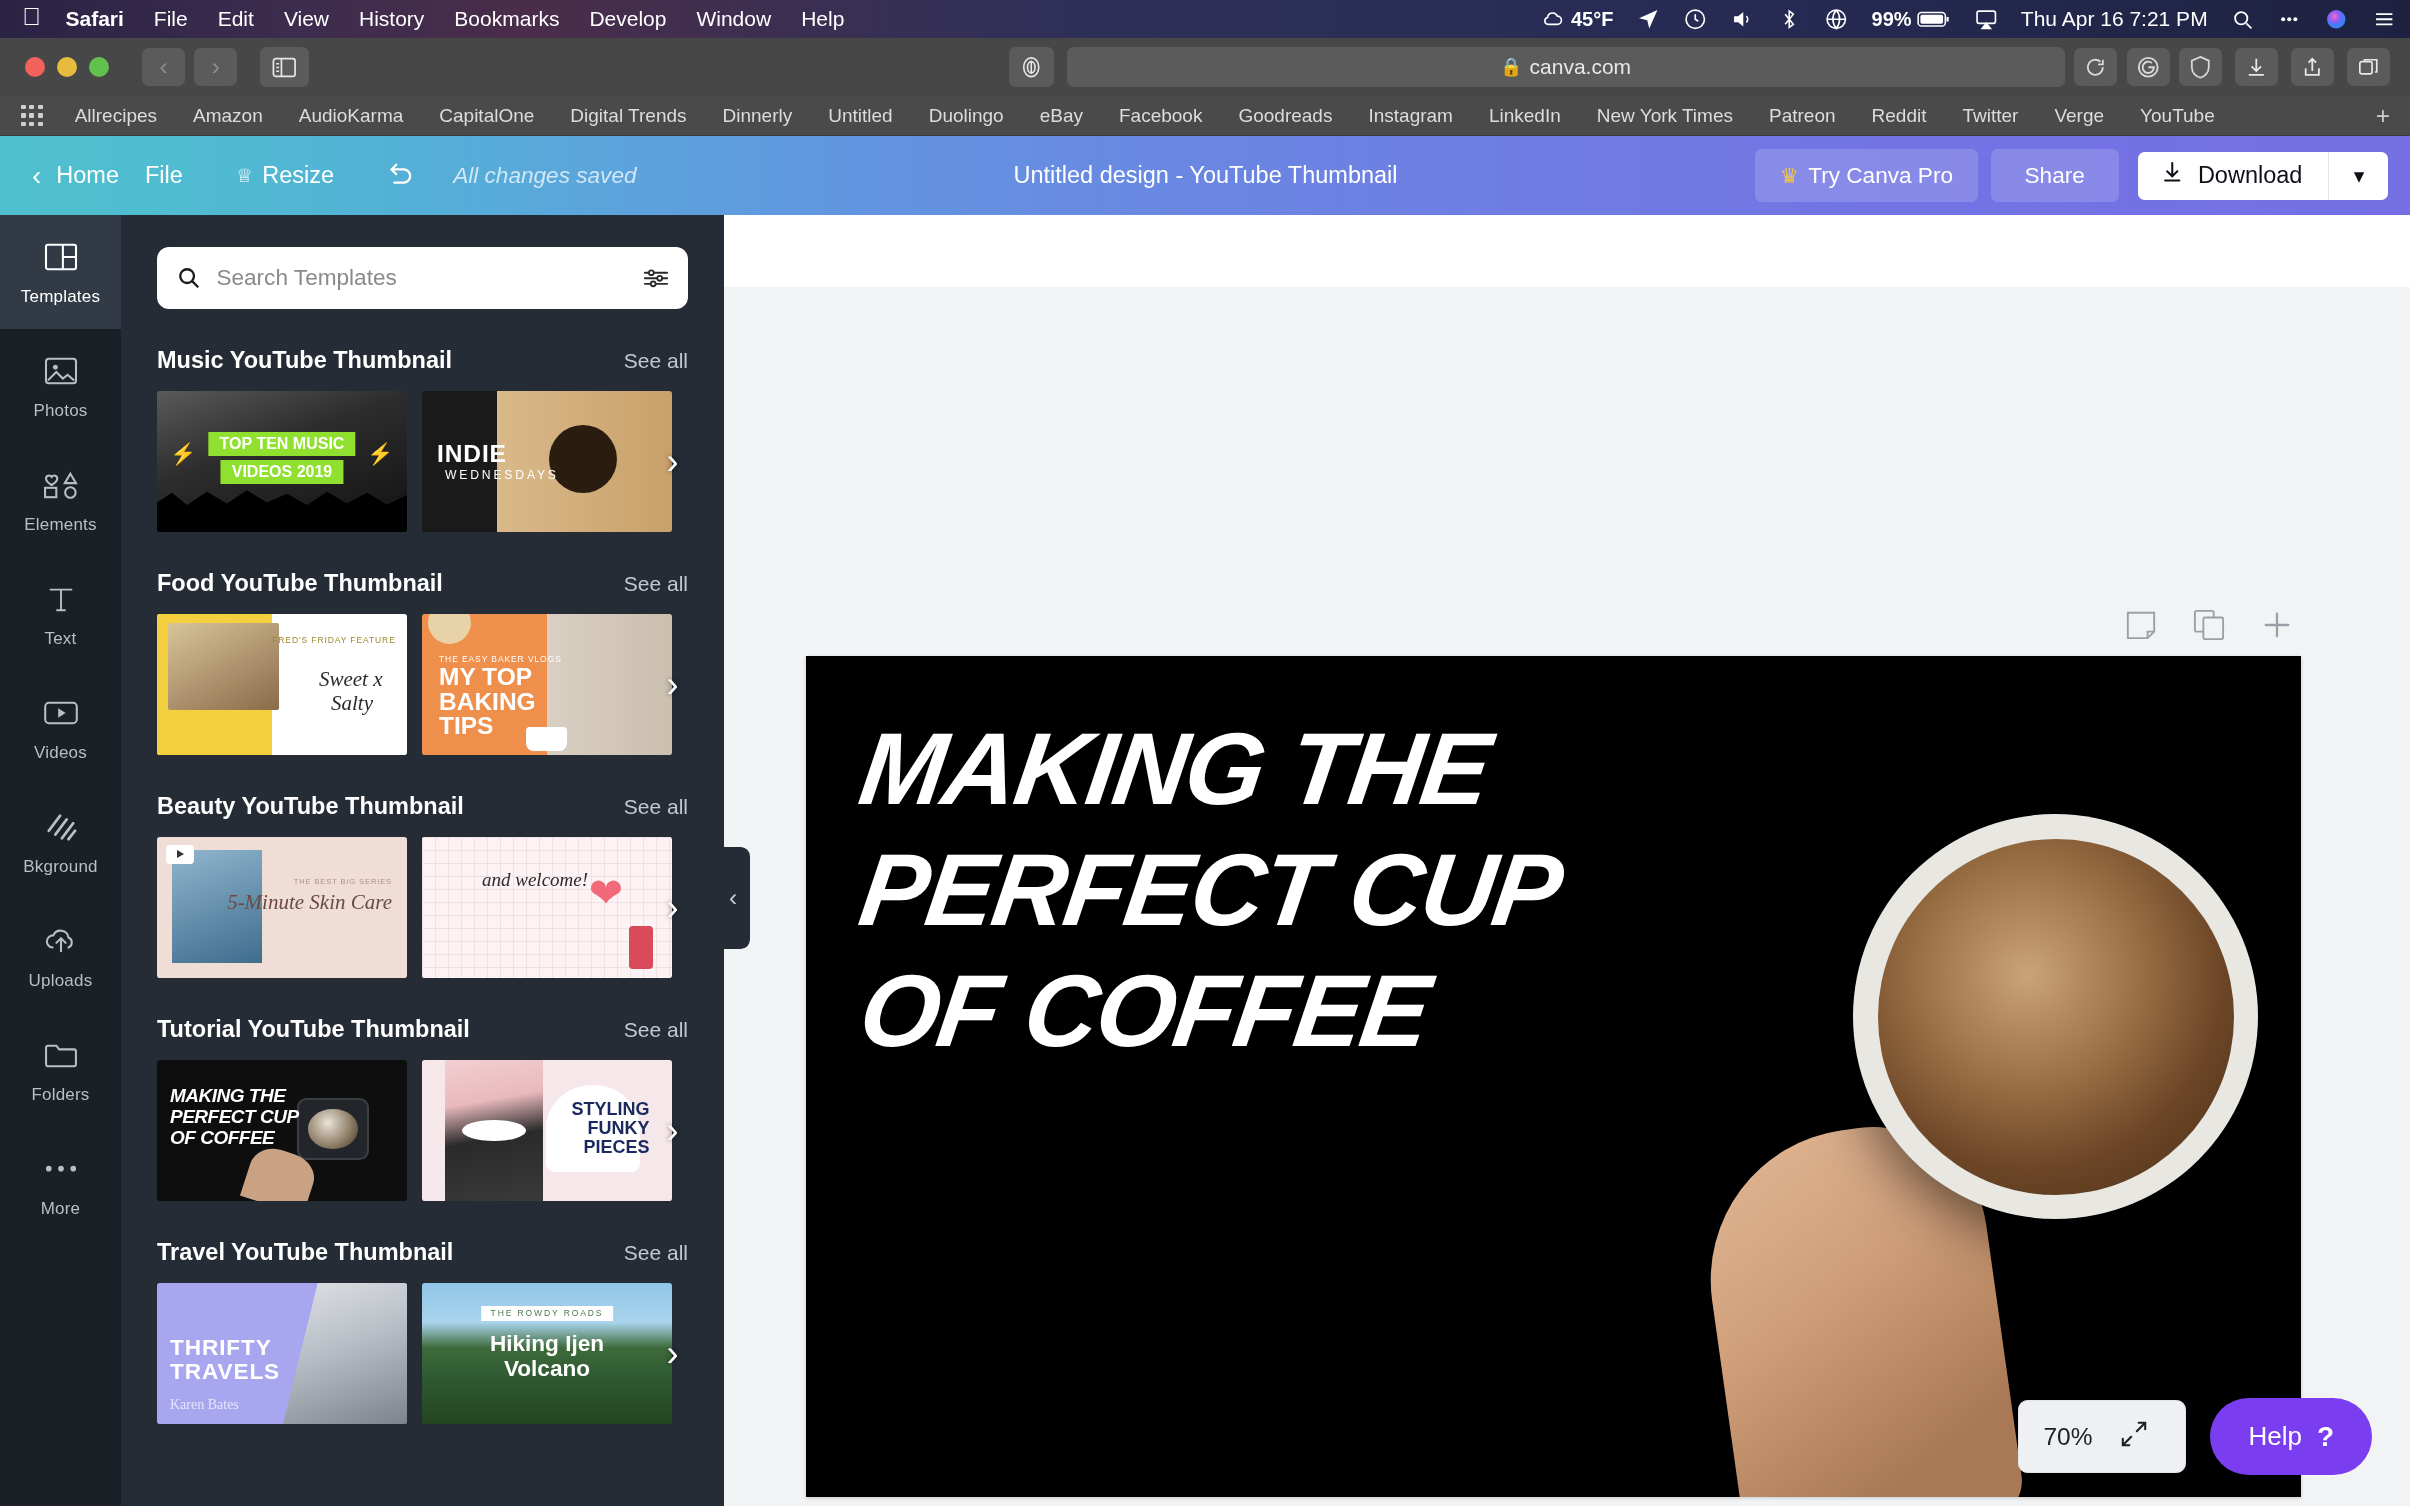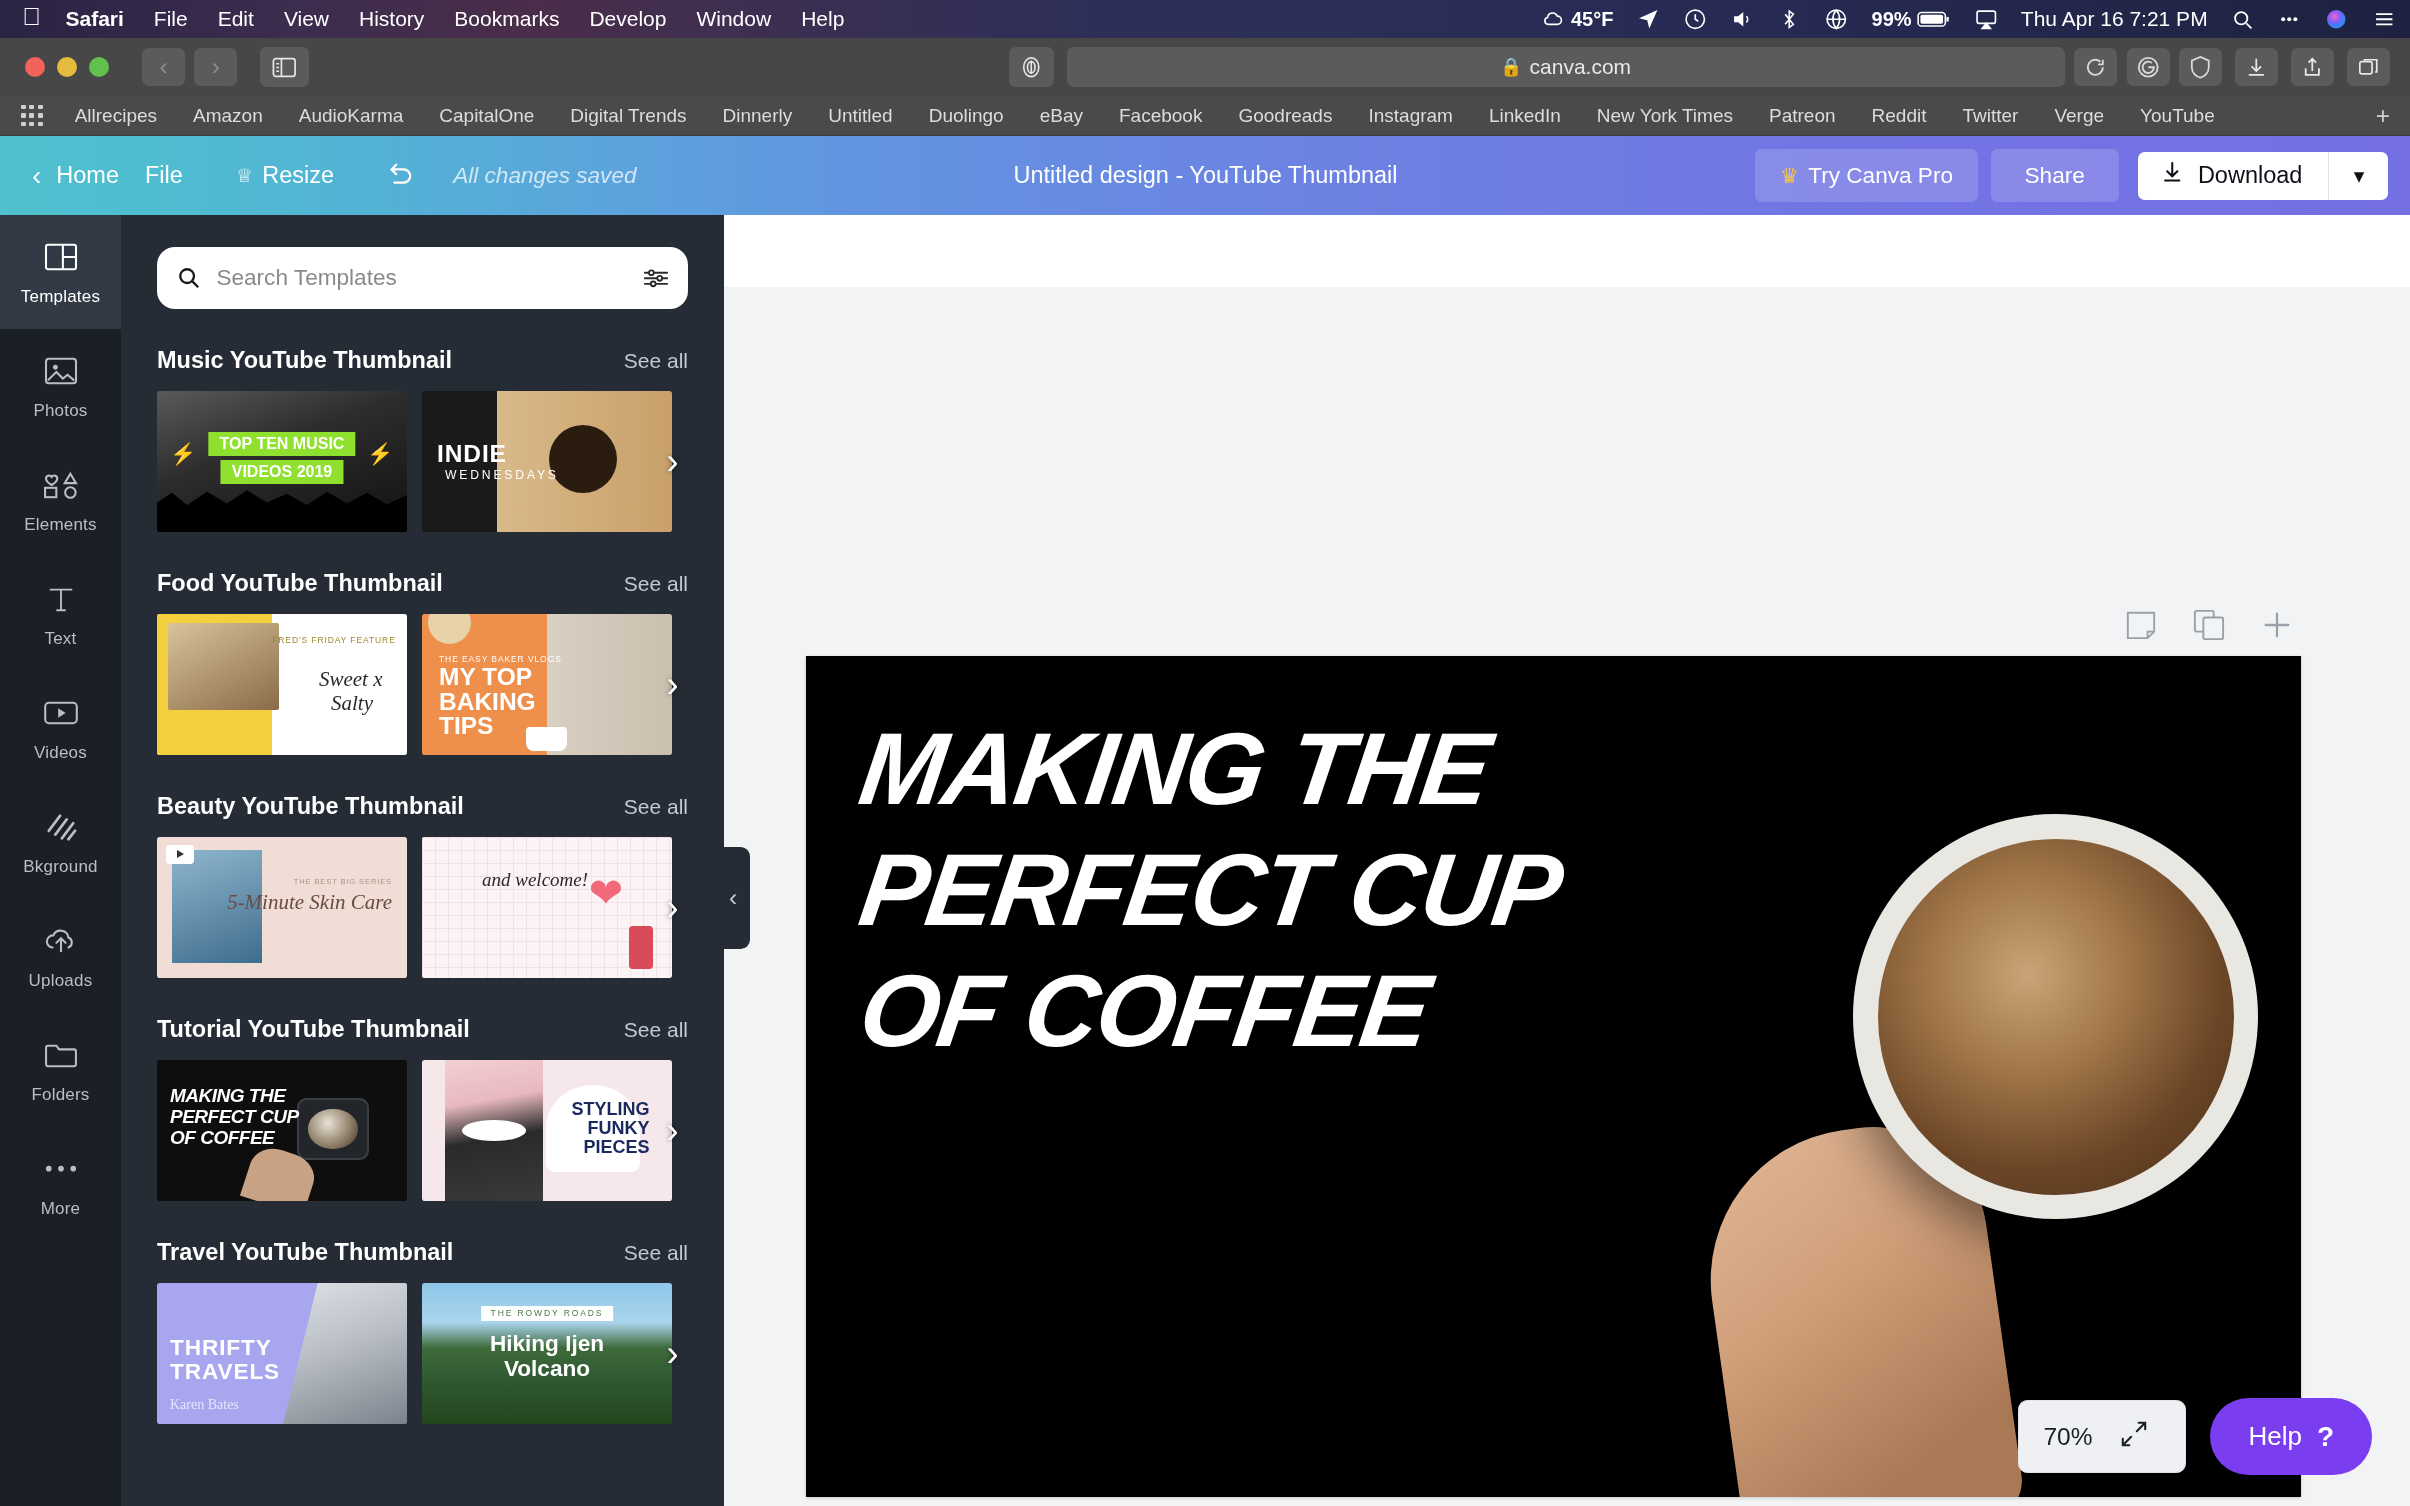--- a/index.html
+++ b/index.html
@@ -131,21 +131,21 @@
   
   .panel {
     position: absolute; top: 215px; left: 121px;
     width: 603px; height: 1292px;
     background: #262c36;
     overflow: hidden;
     z-index: 65;
   }
   .search-wrap { padding: 32px 36px 0 36px; }
   .search-box {
-    height: 62px; background:#fff; border-radius:18px;
+    height: 62px; background:#fff; border-radius:12px;
     display:flex; align-items:center; padding: 0 19px;
   }
   .search-box .sicon { font-size:25.4px; color:#1a1a1a; margin-right: 15px; display:flex;}
   .search-box .stext { color:#8a8a8a; font-size:22.6px; flex:1; }
   .search-box .sfilter { color:#2b2b2b; display:flex;}
 
   .section { padding: 0 36px; margin-top: 38px; position: relative; }
   .section-head { display:flex; align-items:baseline; justify-content:space-between; margin-bottom: 17px;}
   .section-title { color:#fff; font-size: 23.5px; font-weight: bold; }
   .section-see { color:#c3c8d1; font-size: 21px; }

